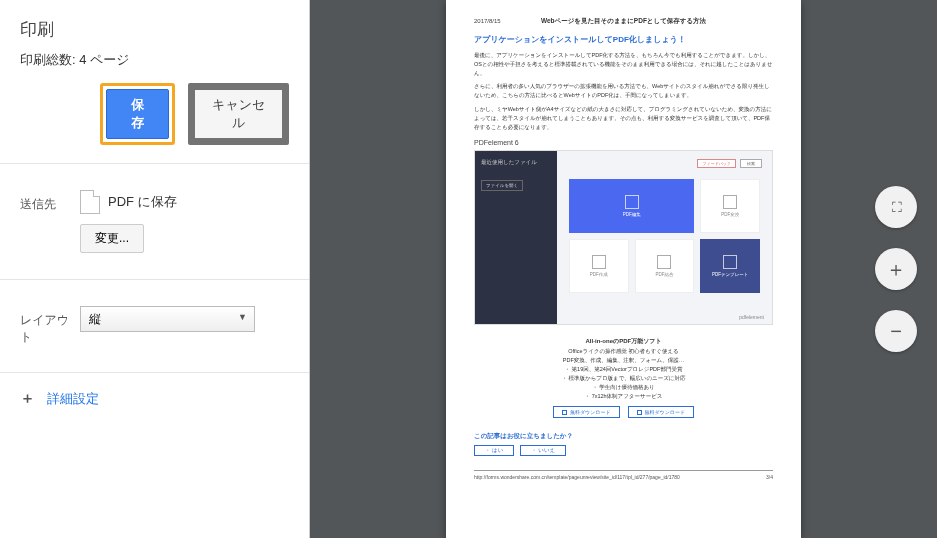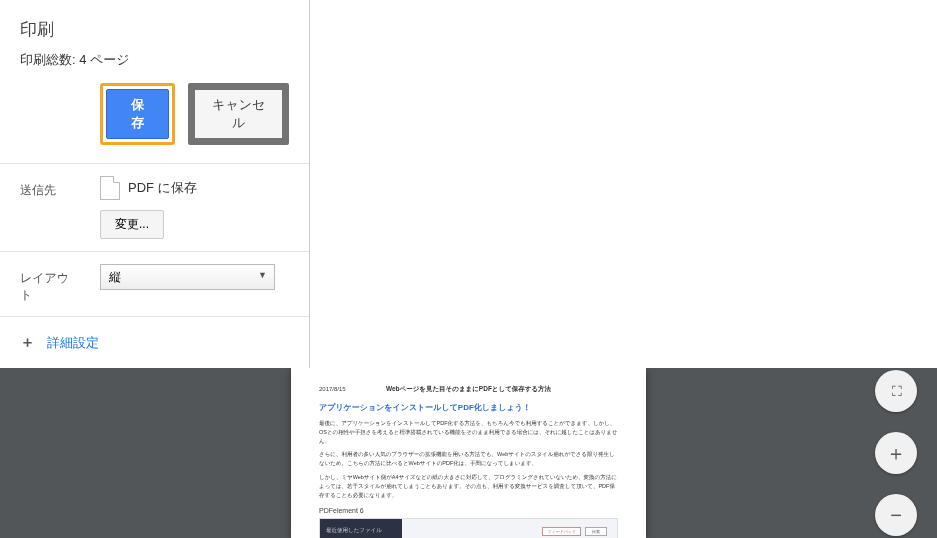--- a/index.html
+++ b/index.html
@@ -1,26 +1,26 @@
 <!DOCTYPE html>
 <html><head>
 <meta charset="utf-8">
 <style>
 * { margin: 0; padding: 0; box-sizing: border-box; }
 body { font-family: "Meiryo", "Hiragino Sans", sans-serif; font-size: 13px; color: #333; background: #fff; width: 937px; height: 538px; overflow: hidden; position: relative; }
-.container { display: flex; height: 100%; flex-direction: column; }
+.container { display: flex; height: 100%; }
 .panel { width: 310px; background: #fff; border-right: 1px solid #ccc; display: flex; flex-direction: column; }
 .panel-header { padding: 18px 20px 10px 20px; }
 .panel-title { font-size: 17px; font-weight: normal; color: #444; margin-bottom: 10px; }
 .panel-subtitle { font-size: 13px; color: #333; margin-bottom: 14px; }
 .button-row { display: flex; gap: 13px; margin-left: 80px; margin-bottom: 8px; justify-content: center; }
 .save-highlight { border: 3px solid #f5a623; border-radius: 3px; padding: 3px; display: inline-block; }
 .btn-save { background: #4285f4; color: #fff; border: 1px solid #2a6ad0; padding: 6px 22px; font-size: 13px; font-weight: bold; cursor: pointer; border-radius: 2px; }
 .btn-cancel { background: #f5f5f5; color: #444; border: 7px solid #737373; padding: 6px 14px; font-size: 13px; cursor: pointer; border-radius: 2px; }
-.section { border-top: 1px solid #e5e5e5; padding: 12px 20px; display: flex; align-items: flex-start; gap: 20px; }
+.section { border-top: 1px solid #e5e5e5; padding: 26px 20px; display: flex; align-items: flex-start; }
 .section-label { width: 60px; font-size: 12px; color: #555; padding-top: 6px; }
 .section-body { flex: 1; display: flex; flex-direction: column; gap: 10px; }
 .dest-row { display: flex; align-items: center; gap: 8px; }
 .pdf-icon { width: 20px; height: 24px; border: 1px solid #bbb; position: relative; }
 .pdf-icon::after { content: ""; position: absolute; right: -1px; top: -1px; width: 6px; height: 6px; background: #fff; border-left: 1px solid #bbb; border-bottom: 1px solid #bbb; }
 .btn-change { background: #f5f5f5; border: 1px solid #ccc; padding: 5px 14px; font-size: 12px; cursor: pointer; border-radius: 2px; width: fit-content; }
 .radio-row { display: flex; align-items: center; gap: 8px; }
 .radio { width: 14px; height: 14px; }
 .page-input { border: 1px solid #bbb; padding: 5px 8px; font-size: 12px; width: 160px; color: #888; }
 .select-layout { width: 175px; border: 1px solid #bbb; padding: 5px 8px; font-size: 12px; background: linear-gradient(#fff,#eee); cursor: pointer; appearance: none; position: relative; }

